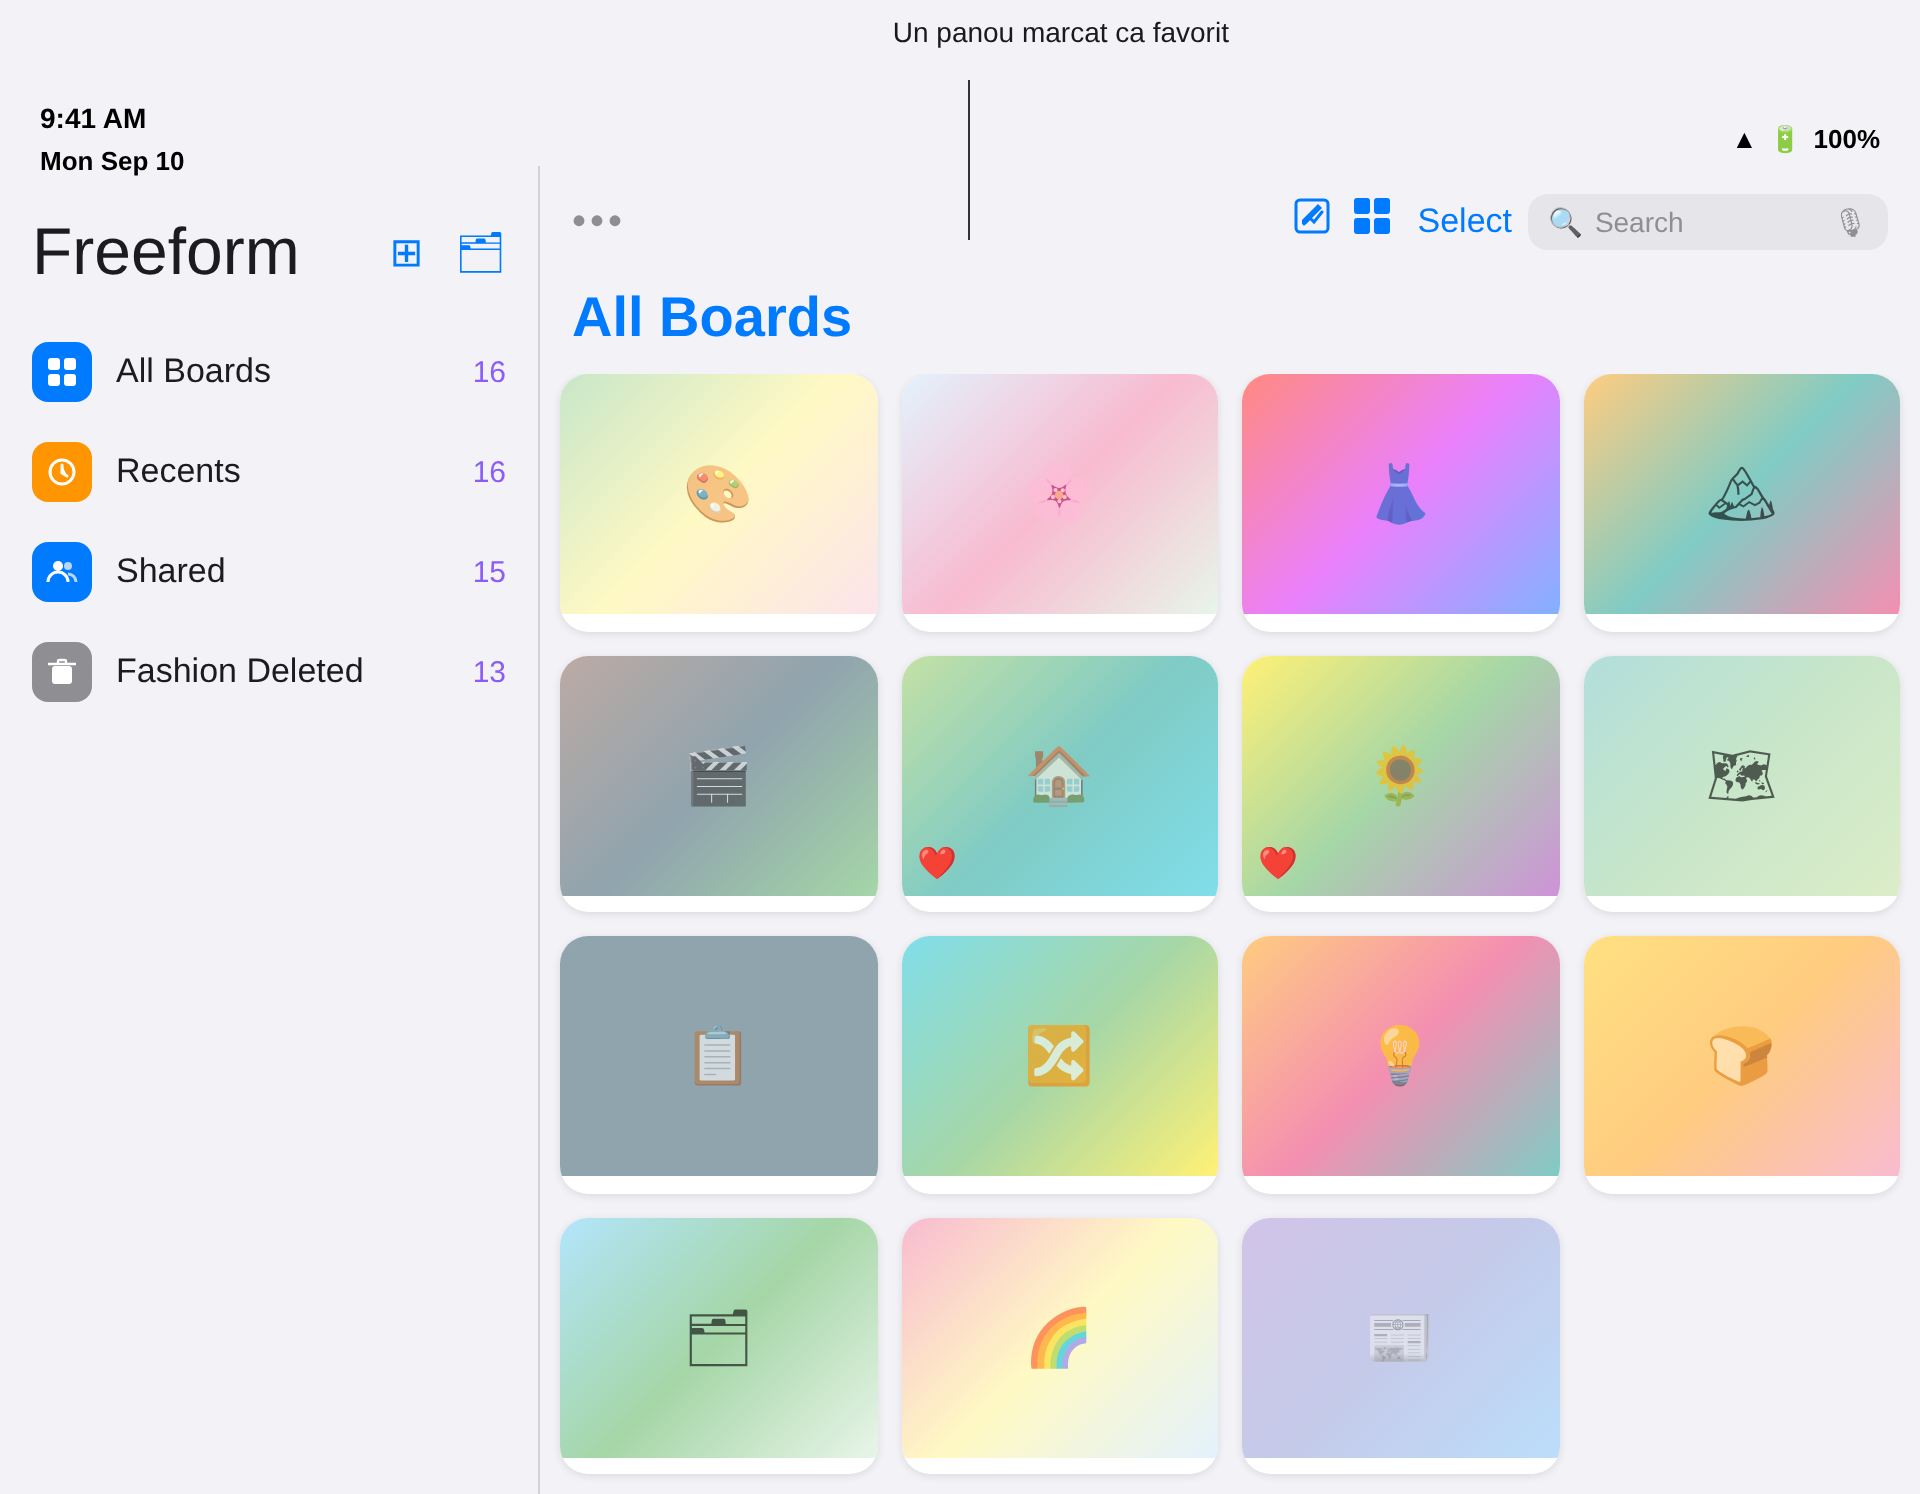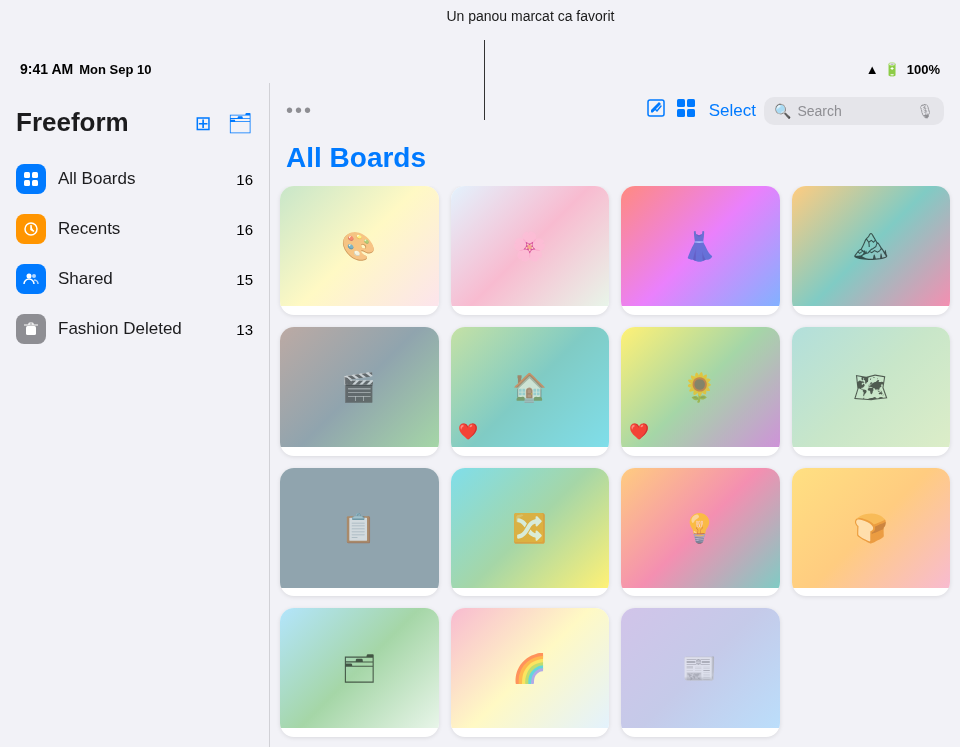--- a/index.html
+++ b/index.html
@@ -71,22 +71,22 @@
       flex-shrink: 0;
       border-right: 1px solid #d1d1d6;
     }
     .sidebar-header {
       display: flex;
       align-items: center;
       justify-content: space-between;
       padding: 8px 16px 16px 16px;
     }
     .sidebar-title {
-      font-size: 26px;
-      font-weight: 700;
+      font-size: 33px;
+      font-weight: 400;
       color: #1c1c1e;
     }
     .sidebar-icons {
       display: flex;
       gap: 16px;
       align-items: center;
     }
     .sidebar-icon {
       color: #007aff;
       font-size: 20px;
@@ -109,21 +109,21 @@
       font-size: 16px;
       flex-shrink: 0;
     }
     .nav-label {
       flex: 1;
       font-size: 17px;
       color: #1c1c1e;
     }
     .nav-count {
       font-size: 15px;
-      color: #000000;
+      color: #8b5cf6;
     }
 
     .icon-allboards { background: #007aff; color: white; }
     .icon-recents { background: #ff9500; color: white; }
     .icon-shared { background: #007aff; color: white; }
     .icon-favorites { background: #ff3b30; color: white; }
     .icon-deleted { background: #8e8e93; color: white; }
 
     
     .main-content {
@@ -273,21 +273,21 @@
   </style>
 </head>
 <body>
 
 <div class="annotation">
   <span>Un panou marcat ca favorit</span>
 </div>
 <div class="annotation-line"></div>
 
 <div class="status-bar">
-  <div style="display:flex;align-items:flex-end;gap:6px;">
+  <div style="display:flex;align-items:flex-start;gap:6px;flex-direction:column;">
     <span class="status-time">9:41 AM</span>
     <span>Mon Sep 10</span>
   </div>
   <div class="status-right">
     <span>▲</span>
     <span>🔋</span>
     <span>100%</span>
   </div>
 </div>
 

